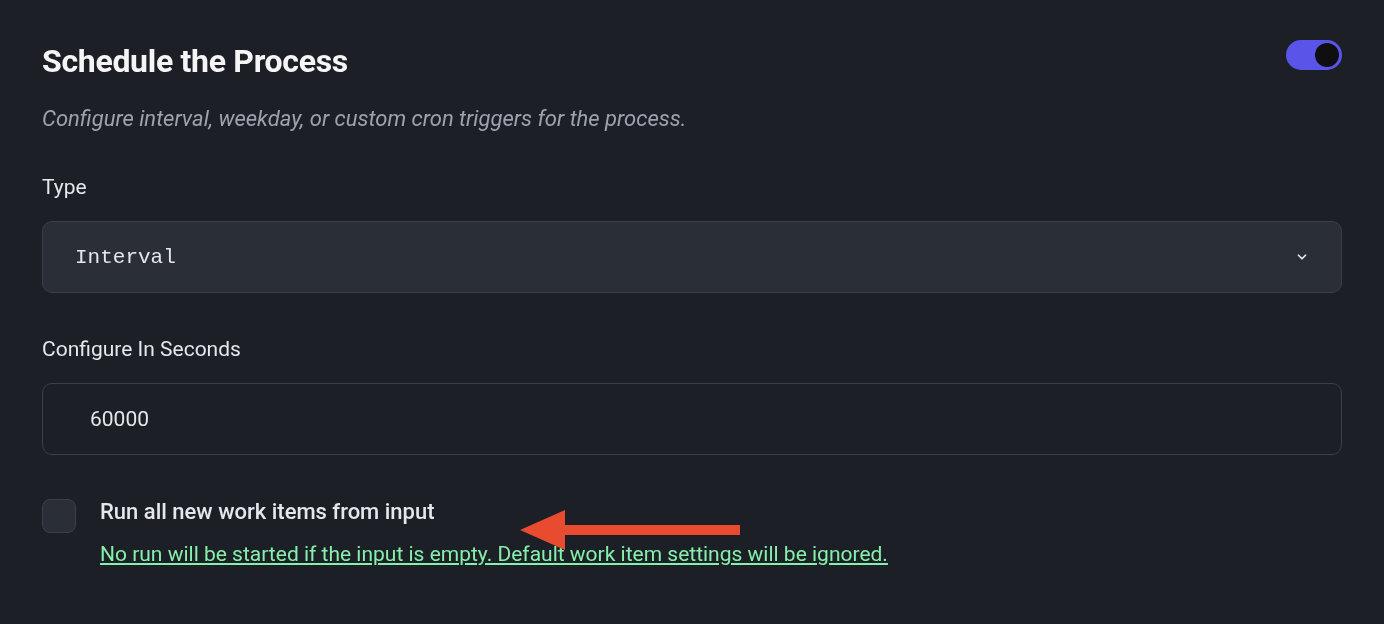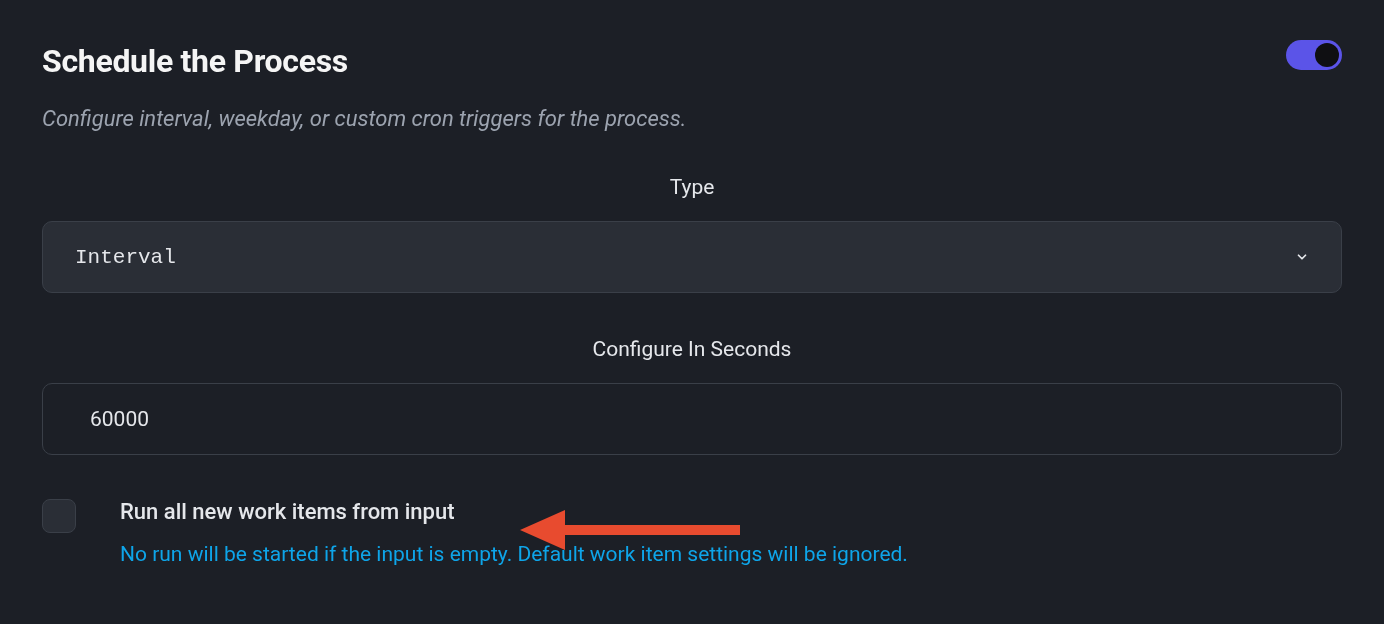--- a/index.html
+++ b/index.html
@@ -48,21 +48,20 @@
       color: #9ca3af;
       font-size: 22px;
       margin-top: 26px;
       letter-spacing: 0px;
       font-style: italic;
     }
     .field-label {
       color: #e5e7eb;
       font-size: 21px;
       margin-top: 44px;
-      text-align: center;
     }
     .select-box {
       margin-top: 22px;
       background-color: #2a2e36;
       border: 1px solid #3a3f48;
       border-radius: 10px;
       height: 72px;
       display: flex;
       align-items: center;
       justify-content: space-between;
@@ -94,21 +93,21 @@
       outline: none;
       color: #e5e7eb;
       font-size: 21px;
       width: 100%;
       font-family: inherit;
     }
     .checkbox-row {
       display: flex;
       align-items: flex-start;
       margin-top: 44px;
-      gap: 44px;
+      gap: 24px;
     }
     .checkbox {
       width: 34px;
       height: 34px;
       background-color: #2a2e36;
       border: 1px solid #3a3f48;
       border-radius: 8px;
       cursor: pointer;
       flex-shrink: 0;
       margin-top: 0px;
@@ -116,23 +115,24 @@
     .checkbox-text-col {
       display: flex;
       flex-direction: column;
     }
     .checkbox-label {
       color: #e5e7eb;
       font-size: 22px;
       font-weight: 500;
     }
     .checkbox-help {
-      color: #0ea5e9;
+      color: #86efac;
       font-size: 21px;
       margin-top: 18px;
+      text-decoration: underline;
     }
     .arrow-annotation {
       position: absolute;
       left: 520px;
       top: 500px;
       pointer-events: none;
     }
   </style>
 </head>
 <body>

